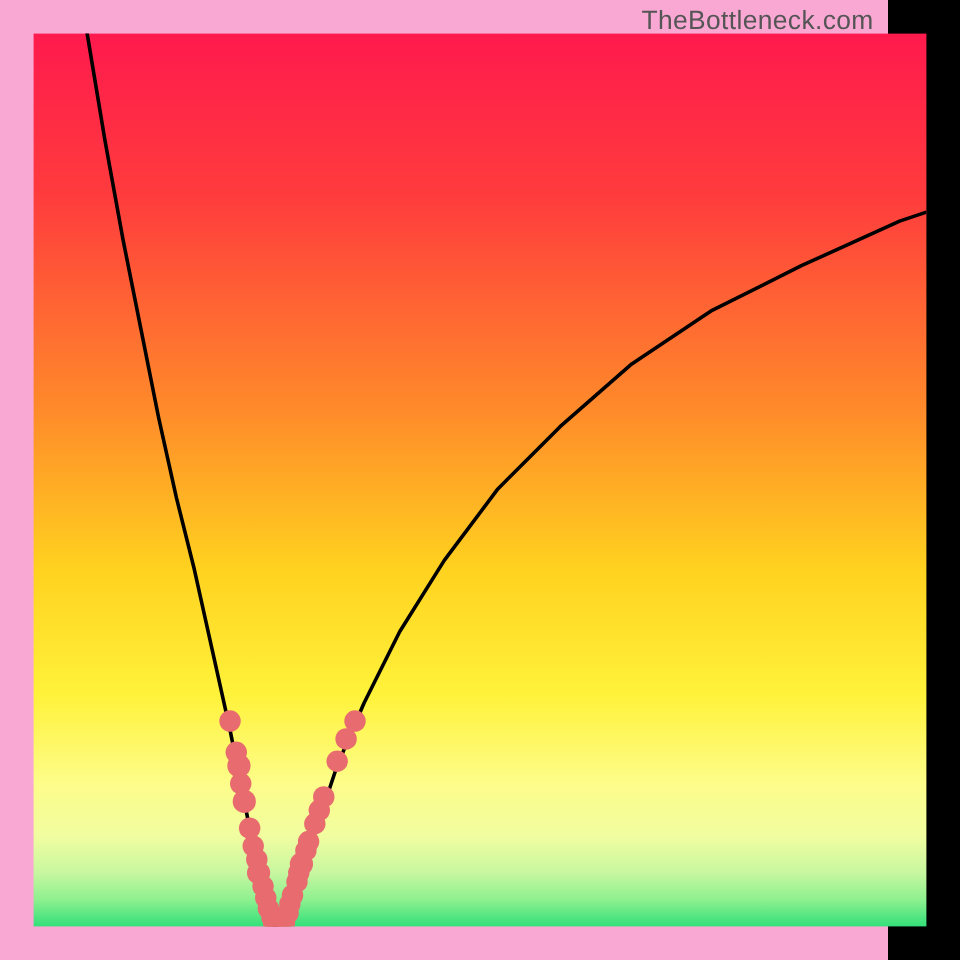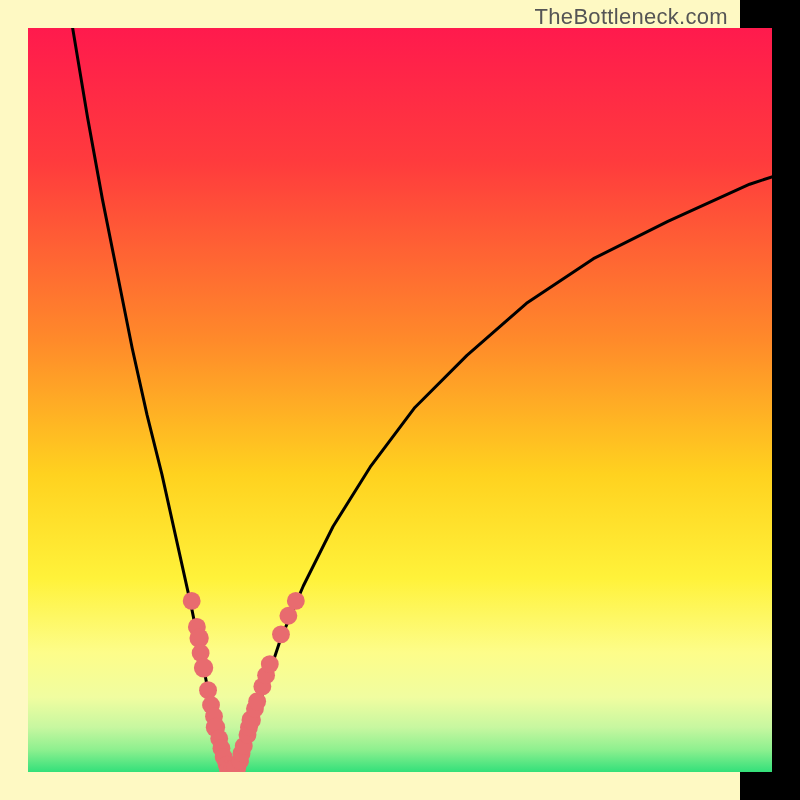--- a/index.html
+++ b/index.html
@@ -10,21 +10,21 @@
     overflow: hidden;
     background: #000;
     font-family: Arial, Helvetica, sans-serif;
   }
   .frame {
     position: absolute;
     top: 0;
     left: 0;
     width: 740px;
     height: 800px;
-    background: #fef9c3;
+    background: #f9a8d4;
   }
   .plot-area {
     position: absolute;
     top: 28px;
     left: 28px;
     width: 744px;
     height: 744px;
     
   }
   .watermark {

